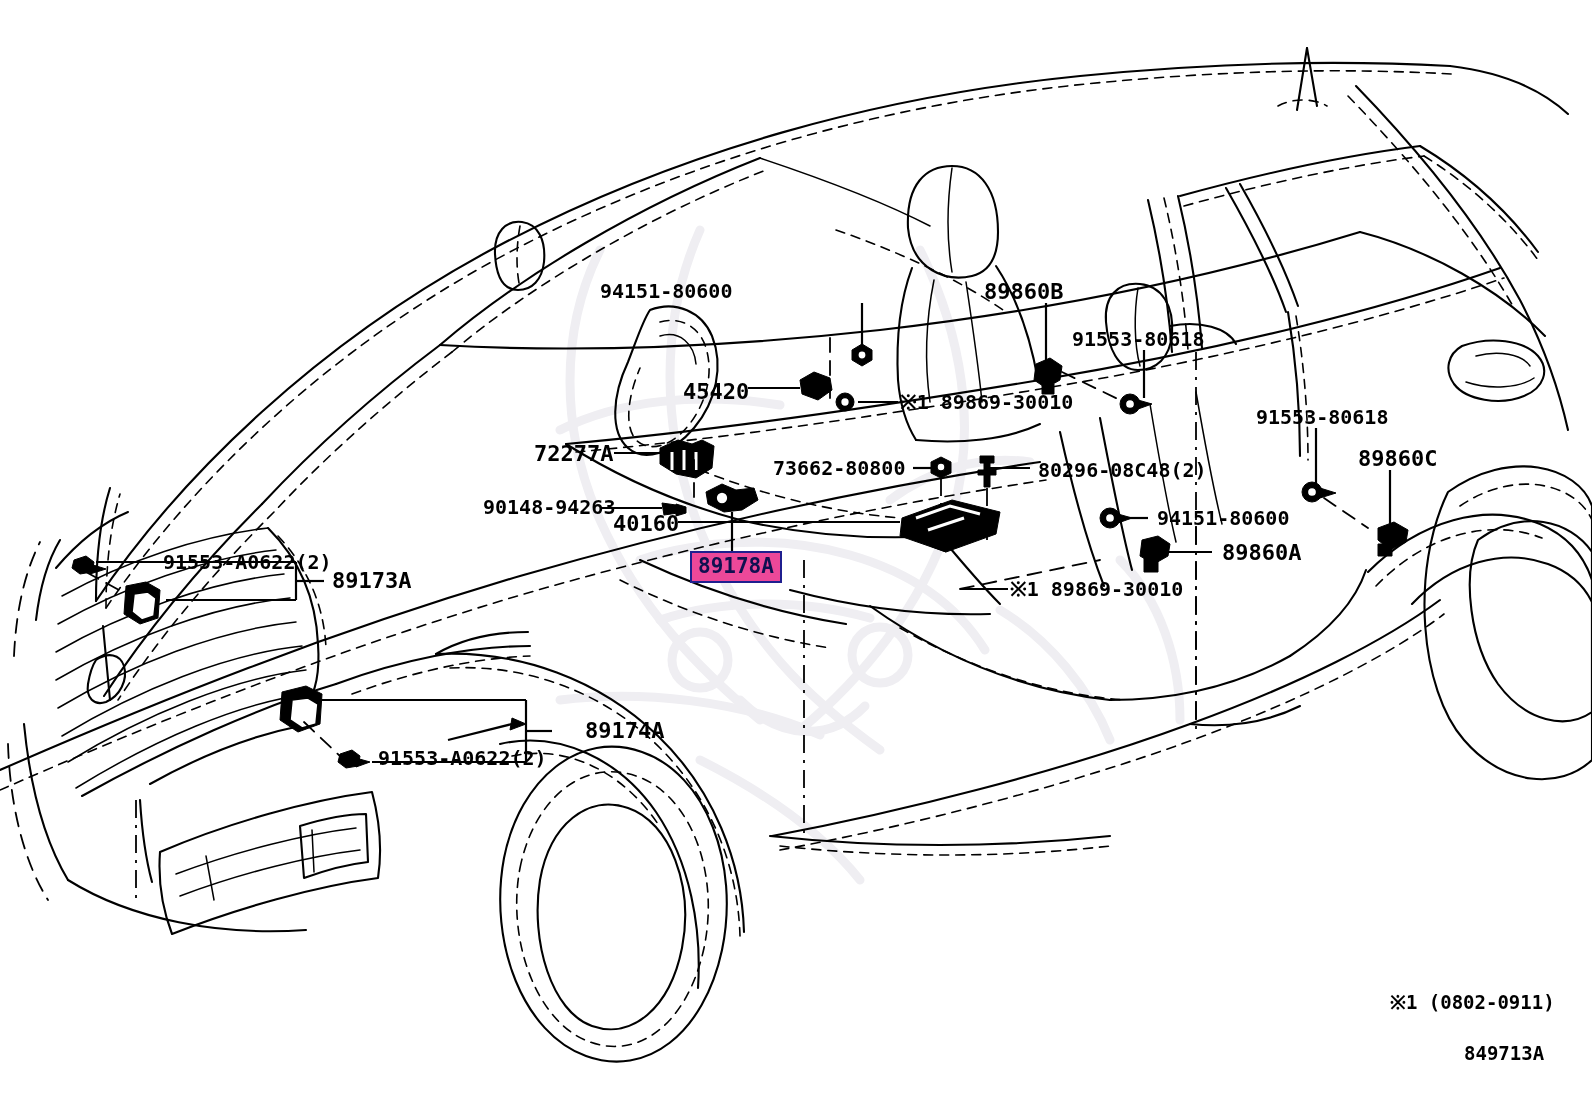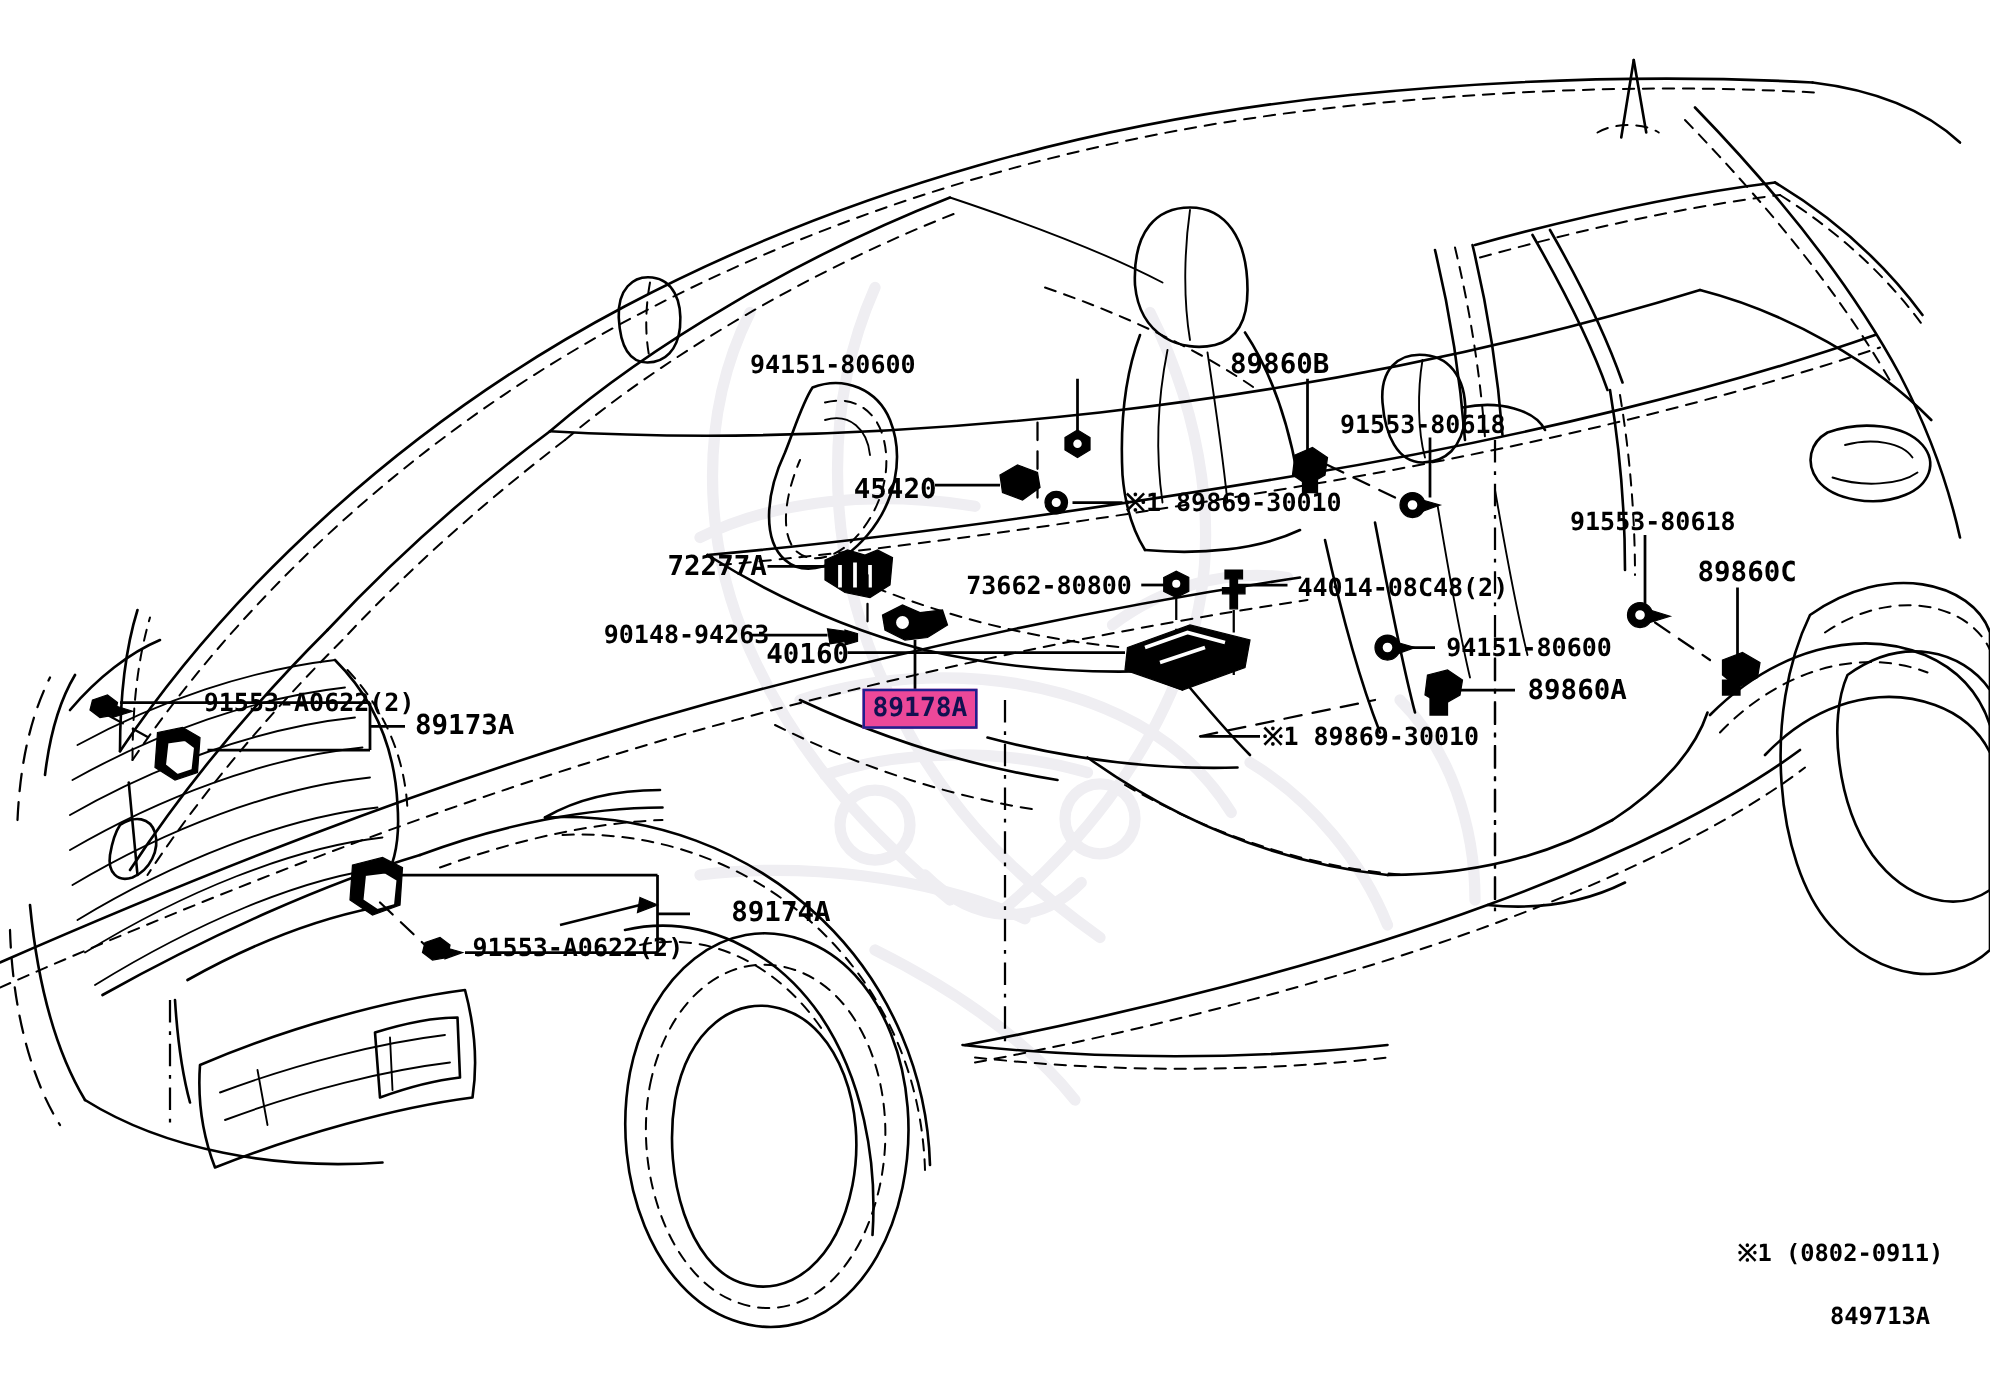--- a/index.html
+++ b/index.html
@@ -394,21 +394,21 @@
   </svg>
 
   <div class="lbl" style="left:600px;top:281px;">94151-80600</div>
   <div class="lbl big" style="left:984px;top:281px;">89860B</div>
   <div class="lbl" style="left:1072px;top:329px;">91553-80618</div>
   <div class="lbl big" style="left:683px;top:381px;">45420</div>
   <div class="lbl" style="left:900px;top:392px;">※1 89869-30010</div>
   <div class="lbl" style="left:1256px;top:407px;">91553-80618</div>
   <div class="lbl big" style="left:534px;top:443px;">72277A</div>
   <div class="lbl" style="left:773px;top:458px;">73662-80800</div>
-  <div class="lbl" style="left:1038px;top:460px;">44014-08C48(2)</div>
+  <div class="lbl" style="left:1038px;top:460px;">80296-08C48(2)</div>
   <div class="lbl big" style="left:1358px;top:448px;">89860C</div>
   <div class="lbl" style="left:483px;top:497px;">90148-94263</div>
   <div class="lbl big" style="left:613px;top:513px;">40160</div>
   <div class="lbl" style="left:1157px;top:508px;">94151-80600</div>
   <div class="lbl" style="left:163px;top:552px;">91553-A0622(2)</div>
   <div class="lbl big" style="left:1222px;top:542px;">89860A</div>
   <div class="lbl big" style="left:332px;top:570px;">89173A</div>
   <div class="lbl" style="left:1010px;top:579px;">※1 89869-30010</div>
   <div class="lbl big" style="left:557px;top:720px;margin-left:28px;">89174A</div>
   <div class="lbl" style="left:378px;top:748px;">91553-A0622(2)</div>

